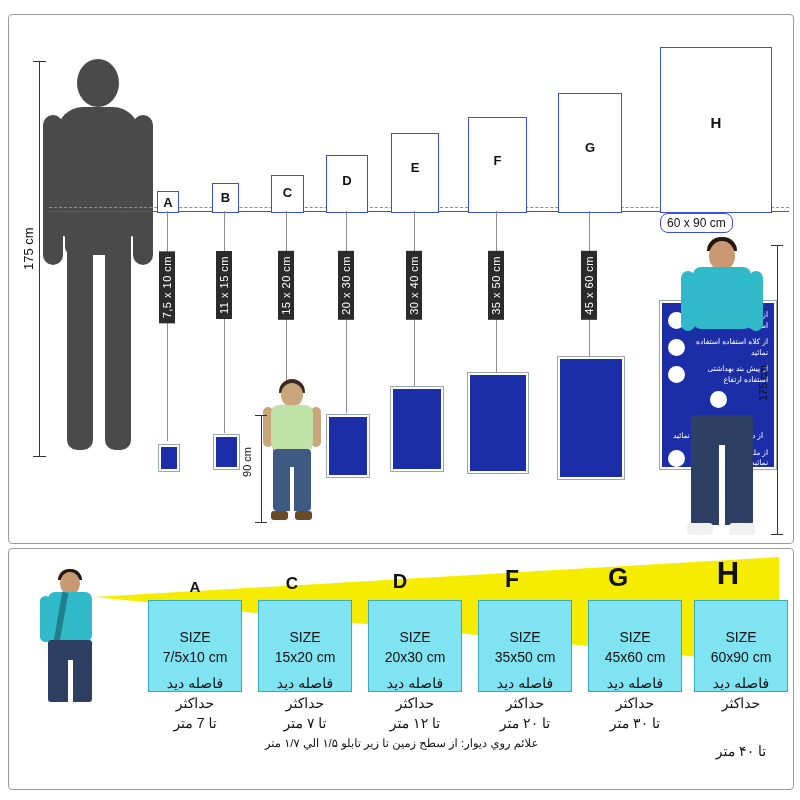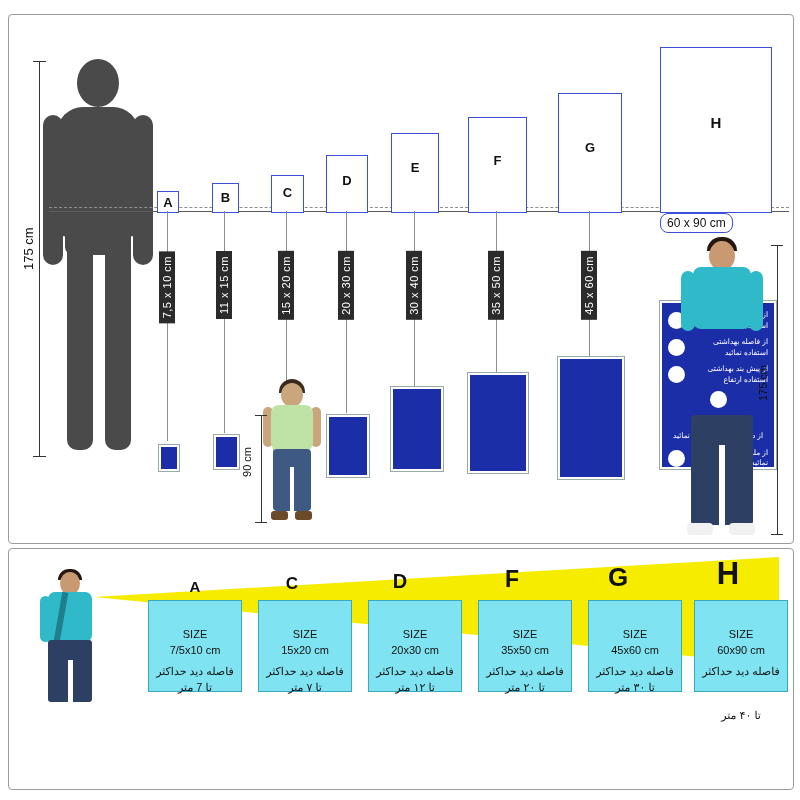--- a/index.html
+++ b/index.html
@@ -88,21 +88,21 @@
 
   
   #brand{position:absolute;left:30px;top:496px;font-family:"DejaVu Sans",sans-serif;font-weight:bold;
      font-size:26px;letter-spacing:2px;color:#111;}
   #brand .mustache{display:inline-block;width:26px;height:12px;background:#111;
      border-radius:0 0 13px 13px;margin:0 1px;vertical-align:middle;}
 
   
   #cone{position:absolute;left:0;top:0;}
   .bcard{position:absolute;background:#7fe3f2;border:1px solid #3aa9bd;}
-  .bcard .t{font-size:11px;color:#111;text-align:center;line-height:1.45;}
+  .bcard .t{font-size:14px;color:#111;text-align:center;line-height:1.45;}
   .bletter{position:absolute;font-weight:bold;color:#111;text-align:center;}
   #red-note{position:absolute;background:#e3032a;color:#fff;font-size:11px;padding:3px 8px;direction:rtl;}
   #black-note{position:absolute;color:#111;font-size:11.5px;direction:rtl;}
 
   
   #ob-head{position:absolute;left:60px;top:572px;width:20px;height:23px;border-radius:50%;background:#c99a72;}
   #ob-hair{position:absolute;left:58px;top:569px;width:24px;height:11px;border-radius:12px 12px 0 0;background:#24170f;}
   #ob-shirt{position:absolute;left:48px;top:592px;width:44px;height:50px;border-radius:7px;background:#2fb9c9;}
   #ob-arm{position:absolute;left:40px;top:596px;width:11px;height:46px;border-radius:6px;background:#2fb9c9;}
   #ob-pants{position:absolute;left:48px;top:640px;width:44px;height:62px;border-radius:3px;background:#2d3f63;}
@@ -185,21 +185,21 @@
     <div class="sign" style="left:459px;top:358px;width:56px;height:96px;"></div>
     <div class="sign" style="left:549px;top:342px;width:62px;height:118px;"></div>
     <div class="sign" style="left:651px;top:286px;width:112px;height:164px;padding:0;">
       <div style="padding:7px 6px;display:flex;flex-direction:column;gap:6px;">
         <div class="row" style="gap:6px;">
             <span class="dot" style="width:17px;height:17px;"></span>
           <span style="font-size:7.5px;direction:rtl;line-height:1.4;">از ماسک بهداشتی استفاده نمائید</span>
           </div>
         <div class="row" style="gap:6px;">
             <span class="dot" style="width:17px;height:17px;"></span>
-          <span style="font-size:7.5px;direction:rtl;line-height:1.4;">از فاصله بهداشتی استفاده نمائید</span>
+          <span style="font-size:7.5px;direction:rtl;line-height:1.4;">از کلاه استفاده استفاده نمائید</span>
           </div>
         <div class="row" style="gap:6px;">
             <span class="dot" style="width:17px;height:17px;"></span>
           <span style="font-size:7.5px;direction:rtl;line-height:1.4;">از پیش بند بهداشتی استفاده ارتفاع</span>
           </div>
         <div class="row" style="gap:23px;flex-direction:column;">
             <span class="dot" style="width:17px;height:17px;"></span>
           <span style="font-size:7.5px;direction:rtl;line-height:1.4;">از دستکش کار استفاده نمائید</span>
           </div>
         <div class="row" style="gap:6px;">
@@ -301,14 +301,15 @@
     <div class="t" style="direction:rtl;">تا ۳۰ متر</div>
   </div>
 
   <div class="bcard" style="left:694px;top:600px;width:92px;height:90px;">
     <div class="t" style="padding-top:26px;">SIZE</div>
     <div class="t">60x90 cm</div>
     <div class="t" style="direction:rtl;margin-top:5px;">فاصله دید حداکثر</div>
     <div class="t" style="direction:rtl;margin-top:28px;">تا ۴۰ متر</div>
   </div>
 
+  <div id="black-note" style="left:265px;top:736px;">علائم روي ديوار: از سطح زمين تا زير تابلو ۱/۵ الي ۱/۷ متر</div>
 
 </div>
 
 </body></html>

